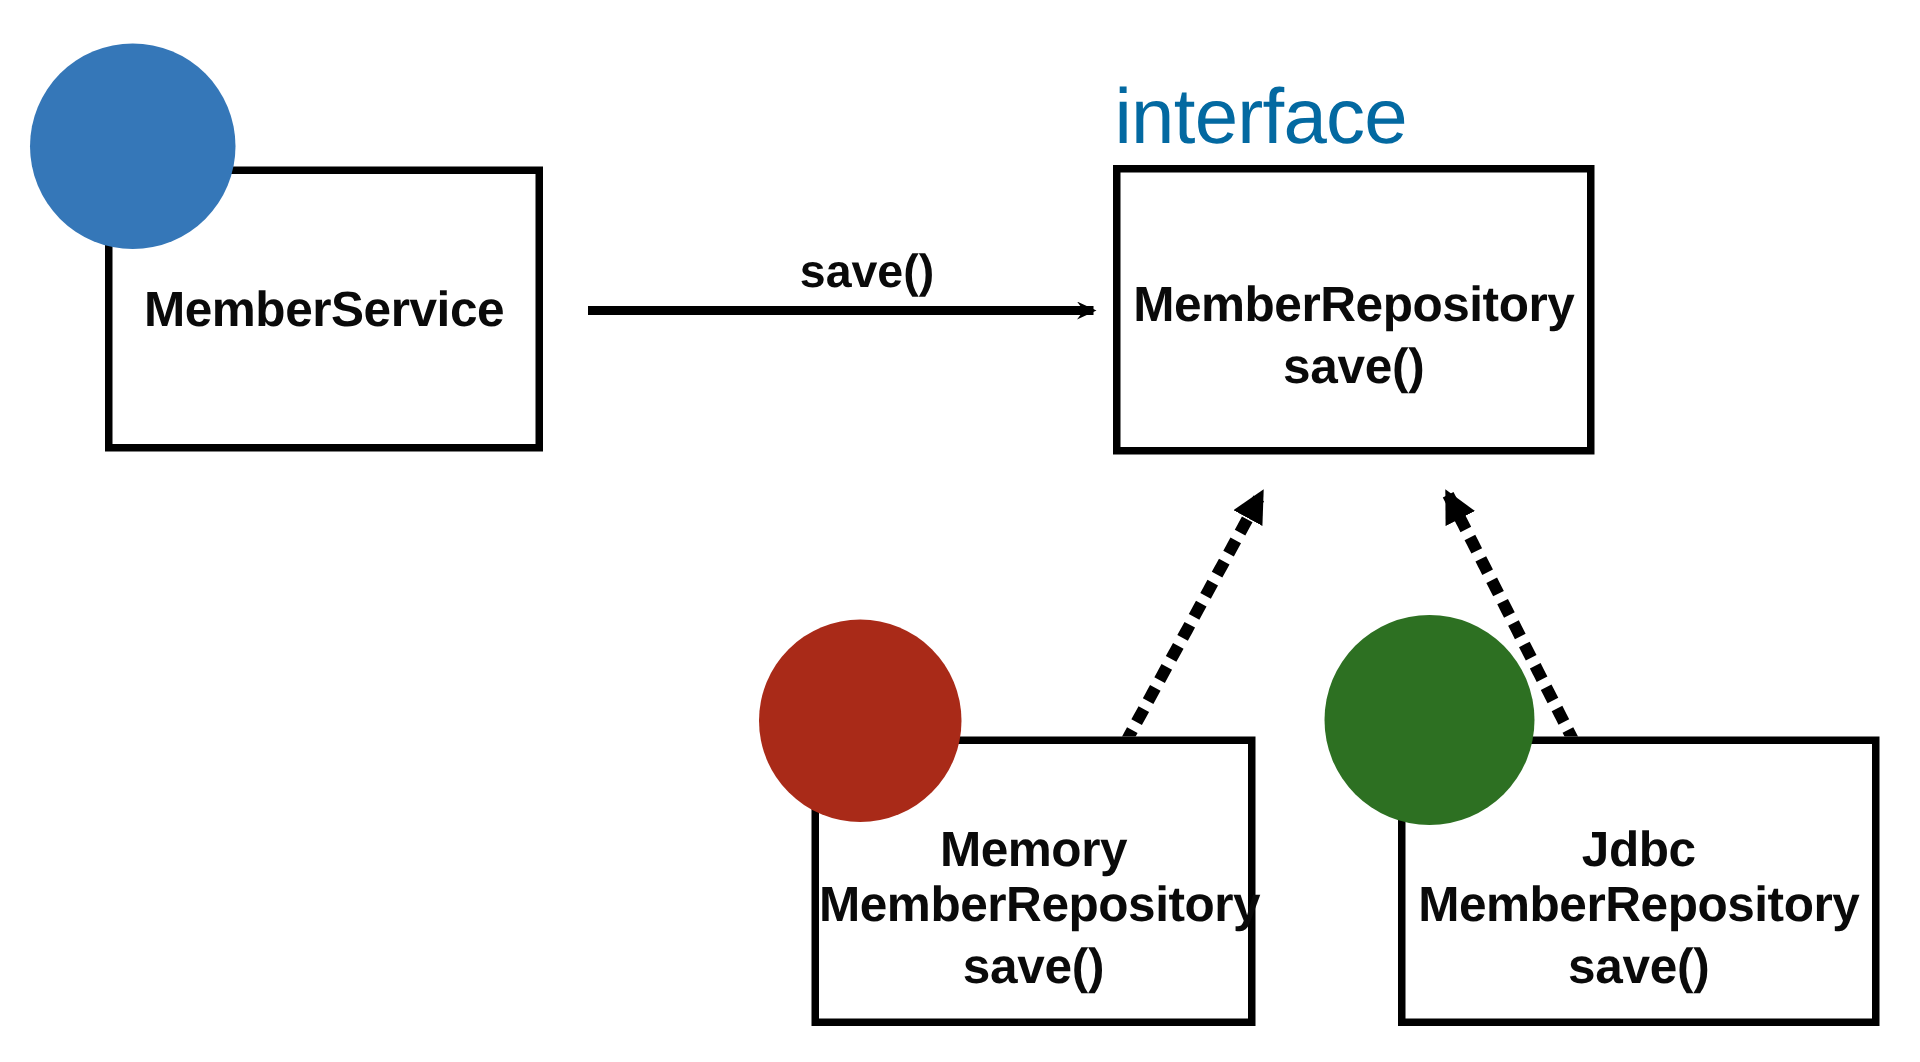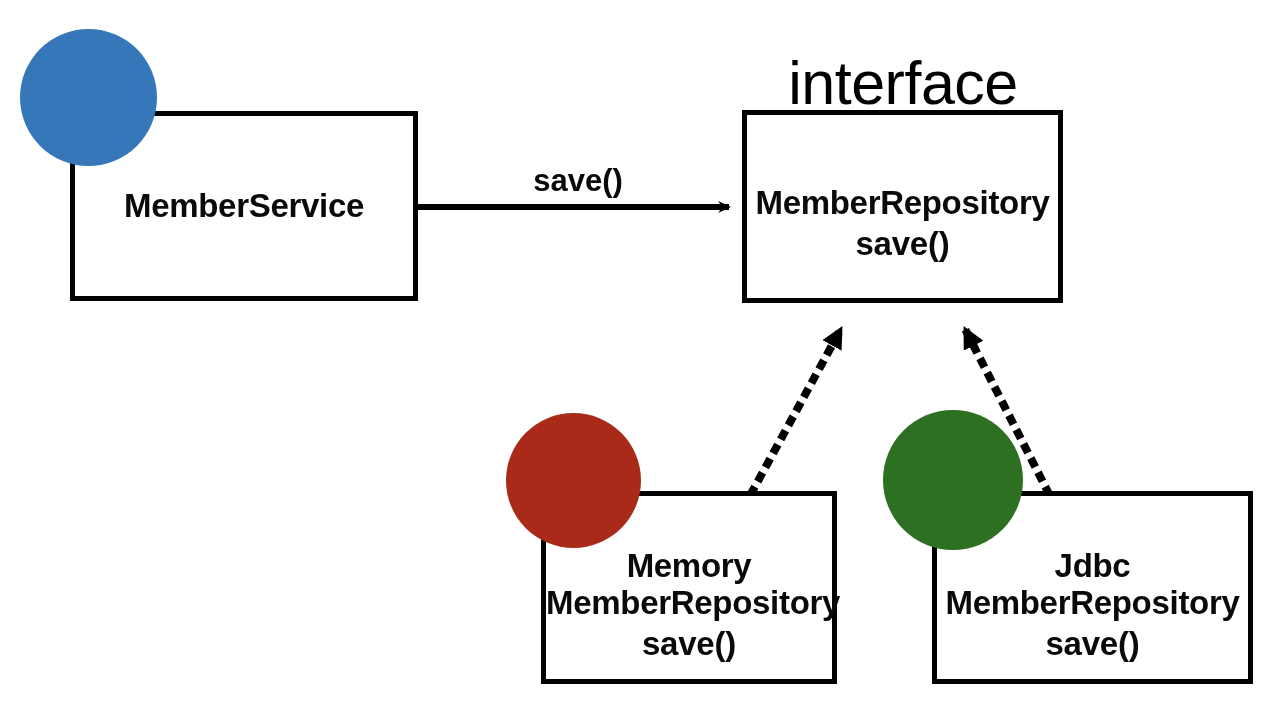--- a/index.html
+++ b/index.html
@@ -50,45 +50,44 @@
   }
   .method-line {
     display: block;
     font-size: 33px;
     font-weight: bold;
     letter-spacing: -0.2px;
     margin-top: 4px;
   }
   .stereotype {
     position: absolute;
-    text-align: center;
-    font-size: 61px;
+    font-size: 52px;
     font-weight: normal;
-    color: #000000;
+    color: #0369a1;
     letter-spacing: -0.5px;
     z-index: 2;
     font-family: "Liberation Sans", sans-serif;
   }
   .edge-label {
     position: absolute;
     text-align: center;
     font-size: 31px;
     font-weight: bold;
     color: #0a0a0a;
     z-index: 4;
     font-family: "Liberation Sans", sans-serif;
   }
   .dot-circle {
     position: absolute;
     border-radius: 50%;
     z-index: 5;
   }
 
   
-  #box-member-service { left: 70px;  top: 111px; width: 348px; height: 190px; }
+  #box-member-service { left: 70px;  top: 111px; width: 292px; height: 190px; }
   #box-member-repository { left: 742px; top: 110px; width: 321px; height: 193px; }
   #box-memory-repo   { left: 541px; top: 491px; width: 296px; height: 193px; }
   #box-jdbc-repo     { left: 932px; top: 491px; width: 321px; height: 193px; }
 
   #box-member-service .box-body { top: 72px; }
   #box-member-repository .box-body { top: 70px; }
   #box-memory-repo .box-body { top: 52px; }
   #box-jdbc-repo .box-body { top: 52px; }
 
   #stereotype-interface { left: 743px; top: 48px; width: 320px; }

